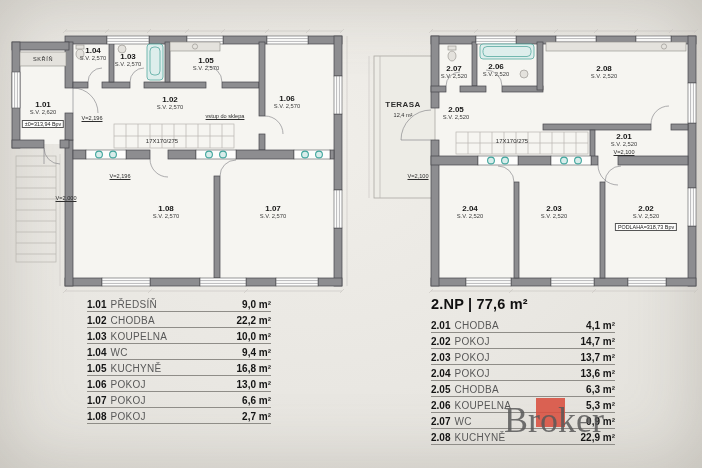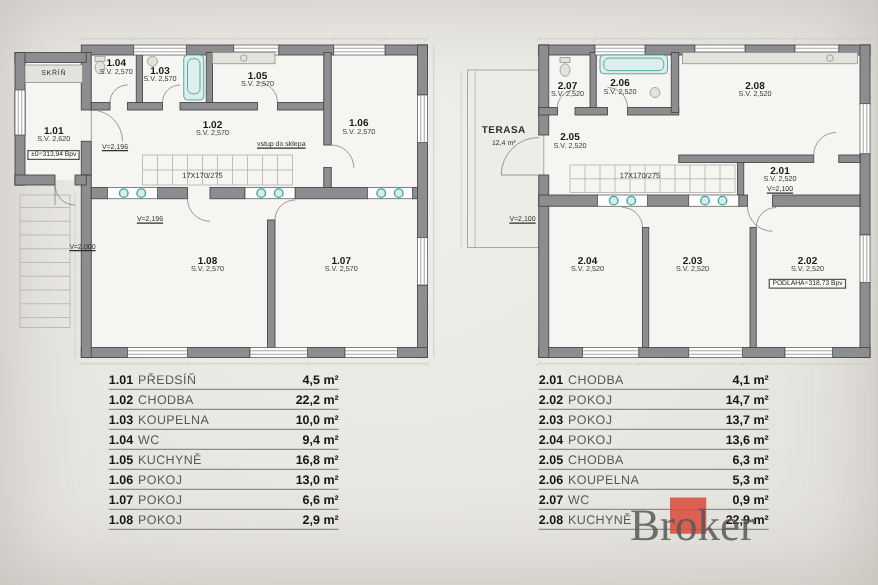--- a/index.html
+++ b/index.html
@@ -398,21 +398,21 @@
     <div class="ann big" style="left:37px;top:76px;">TERASA</div>
     <div class="ann" style="left:37px;top:87px;">12,4 m²</div>
     <div class="ann" style="left:146px;top:113px;font-size:6px;">17X170/275</div>
     <div class="ann u" style="left:52px;top:148px;">V=2,100</div>
   </div>
 
   <div class="legend" style="left:87px;top:296px;">
     <div class="lrow">
         <span class="lnum">1.01</span>
         <span class="lname">PŘEDSÍŇ</span>
-        <span class="larea">4,5 m²</span>
+        <span class="larea">9,0 m²</span>
       </div>
     <div class="lrow">
         <span class="lnum">1.02</span>
         <span class="lname">CHODBA</span>
         <span class="larea">22,2 m²</span>
       </div>
     <div class="lrow">
         <span class="lnum">1.03</span>
         <span class="lname">KOUPELNA</span>
         <span class="larea">10,0 m²</span>
@@ -433,25 +433,26 @@
         <span class="larea">13,0 m²</span>
       </div>
     <div class="lrow">
         <span class="lnum">1.07</span>
         <span class="lname">POKOJ</span>
         <span class="larea">6,6 m²</span>
       </div>
     <div class="lrow">
         <span class="lnum">1.08</span>
         <span class="lname">POKOJ</span>
-        <span class="larea">2,9 m²</span>
+        <span class="larea">2,7 m²</span>
       </div>
   </div>
 
   <div class="legend" style="left:431px;top:296px;">
+    <div class="ltitle">2.NP | 77,6 m²</div>
     <div class="lrow">
         <span class="lnum">2.01</span>
         <span class="lname">CHODBA</span>
         <span class="larea">4,1 m²</span>
       </div>
     <div class="lrow">
         <span class="lnum">2.02</span>
         <span class="lname">POKOJ</span>
         <span class="larea">14,7 m²</span>
       </div>

